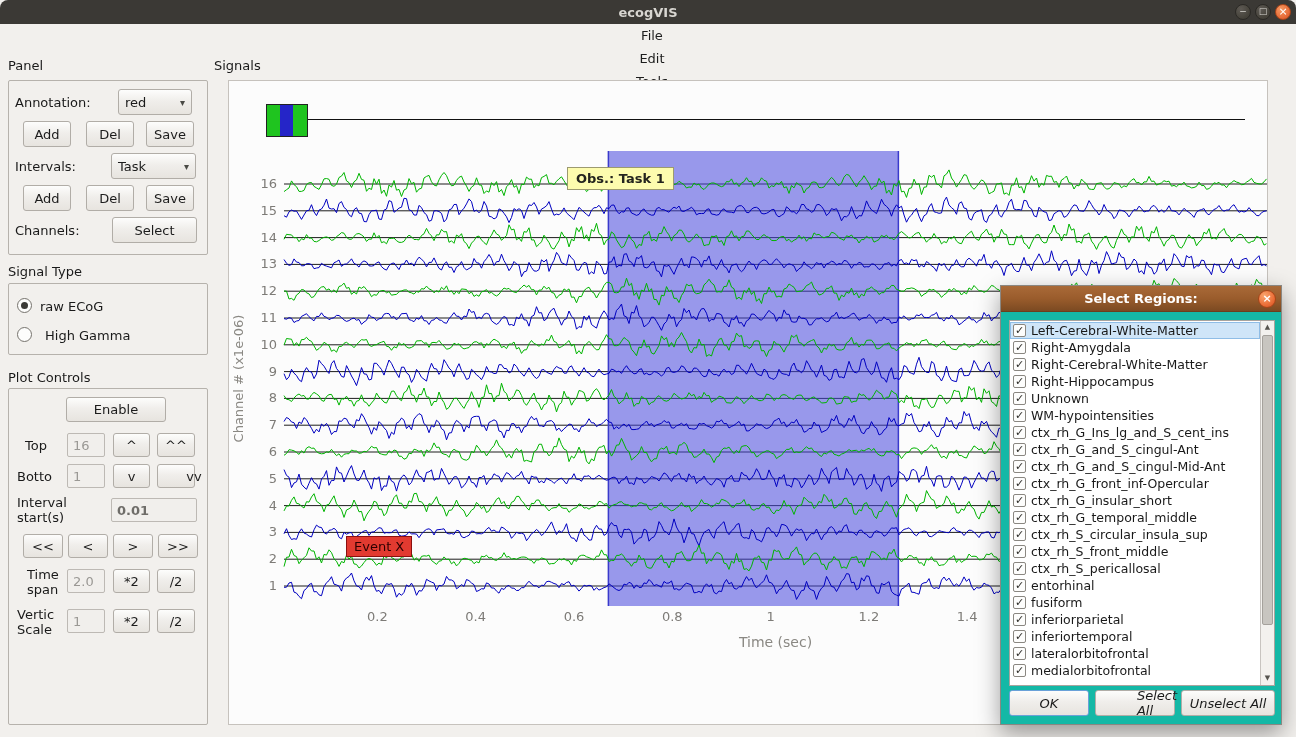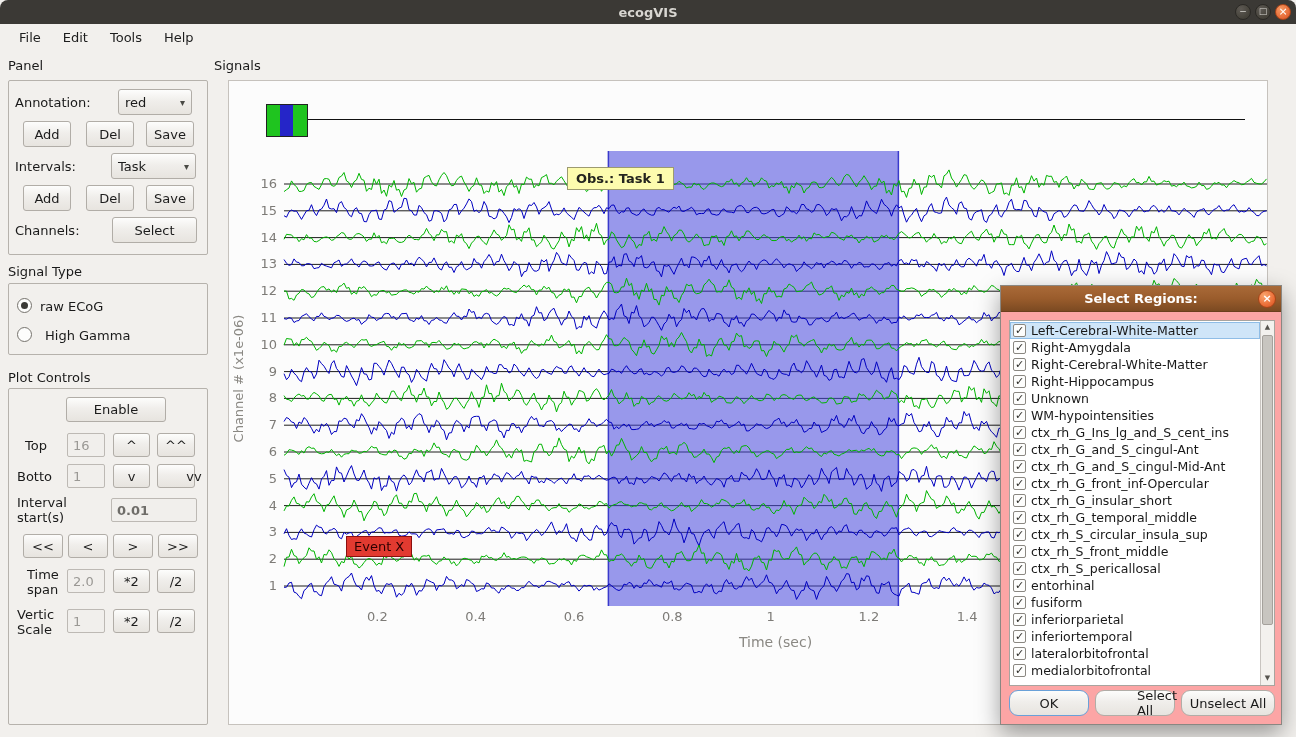--- a/index.html
+++ b/index.html
@@ -19,21 +19,21 @@
   .titlebar .title { color:#d8d6d1; font-weight:bold; font-size:13px; }
   .win-controls { position:absolute; right:5px; top:4px; display:flex; gap:4px; }
   .win-btn {
     width:16px; height:16px; border-radius:50%;
     background: radial-gradient(circle at 35% 30%, #5e5a54, #444139 70%);
     border:1px solid #2b2925; color:#d8d6d1; font-size:9px; line-height:13px; text-align:center;
   }
   .win-btn.close { background: radial-gradient(circle at 35% 30%, #f79a63, #e66a36 65%, #cf4e22); border-color:#a84418; color:#fff; font-size:11px; }
 
   
-  .menubar { position:absolute; left:0; top:24px; right:0; height:26px; display:flex; align-items:center; padding-left:8px; }
+  .menubar { position:absolute; left:0; top:24px; right:0; height:26px; display:flex; align-items:center; padding-left:8px;flex-direction:column; }
   .menu-item { padding:4px 11px; font-size:13px; color:#1d1d1d; }
 
   
   .section-label { position:absolute; font-size:13px; color:#1a1a1a; white-space:nowrap; }
   .groupbox { position:absolute; border:1px solid #b6b2ac; border-radius:2px; background:#f2f0ed; }
 
   .lbl { position:absolute; font-size:13px; color:#1a1a1a; line-height:15px; }
   .btn {
     position:absolute; display:flex; align-items:center; justify-content:center;
     background: linear-gradient(180deg,#fdfdfc,#f0eeeb 45%,#e7e4df);
@@ -75,21 +75,21 @@
     padding:3px 8px; font-size:13px; font-weight:bold; color:#24241e; white-space:nowrap;
   }
   .plot-event {
     position:absolute; left:117px; top:455px; background:#e23a30; border:1px solid #8a0f0f;
     padding:2px 7px; font-size:13px; color:#2d0000; white-space:nowrap;
   }
 
   
   .dialog {
     position:absolute; left:1000px; top:285px; width:282px; height:440px;
-    background:#fca5a5; border:1px solid #8a8782; box-shadow:0 8px 22px rgba(0,0,0,.38);
+    background:#14b8a6; border:1px solid #8a8782; box-shadow:0 8px 22px rgba(0,0,0,.38);
   }
   .dialog-titlebar {
     position:relative; height:26px;
     background: linear-gradient(180deg,#a96a38 0%, #9a5c2c 50%, #7b4a22 100%);
     display:flex; align-items:center; justify-content:center;
     border-bottom:1px solid #6b3f1d;
   }
   .dialog-titlebar .dialog-title { color:#ffffff; font-weight:bold; font-size:13px; }
   .dialog-close {
     position:absolute; right:5px; top:4px; width:18px; height:18px; border-radius:50%;
@@ -113,21 +113,21 @@
     background:#f3f1ee; border-left:1px solid #c8c4c0;
   }
   .scroll-arrow { position:absolute; left:0; width:13px; height:13px; font-size:7px; line-height:13px; text-align:center; color:#55534e; }
   .scroll-arrow.up { top:0; }
   .scroll-arrow.down { bottom:0; }
   .scroll-thumb { position:absolute; left:1px; top:14px; width:11px; height:290px; background:#c8c5c0; border:1px solid #a5a19c; border-radius:2px; }
   .dialog-buttons { position:absolute; left:8px; top:404px; width:266px; height:26px; display:flex; gap:6px; }
   .dialog-btn {
     height:26px; display:flex; align-items:center; justify-content:center;
     background: linear-gradient(180deg,#fdfdfc,#f0eeeb 45%,#e7e4df);
-    border:1px solid #b1ada7; border-radius:9px; font-size:13px;
+    border:1px solid #b1ada7; border-radius:3px; font-size:13px;font-style:italic;
   }
   .dialog-btn.ok { width:80px; border-color:#6aa1d8; }
   .dialog-btn.selall { width:80px;padding-left:44px; }
   .dialog-btn.unselall { width:94px; }
 </style>
 </head>
 <body>
 
 <div id="app">
 

